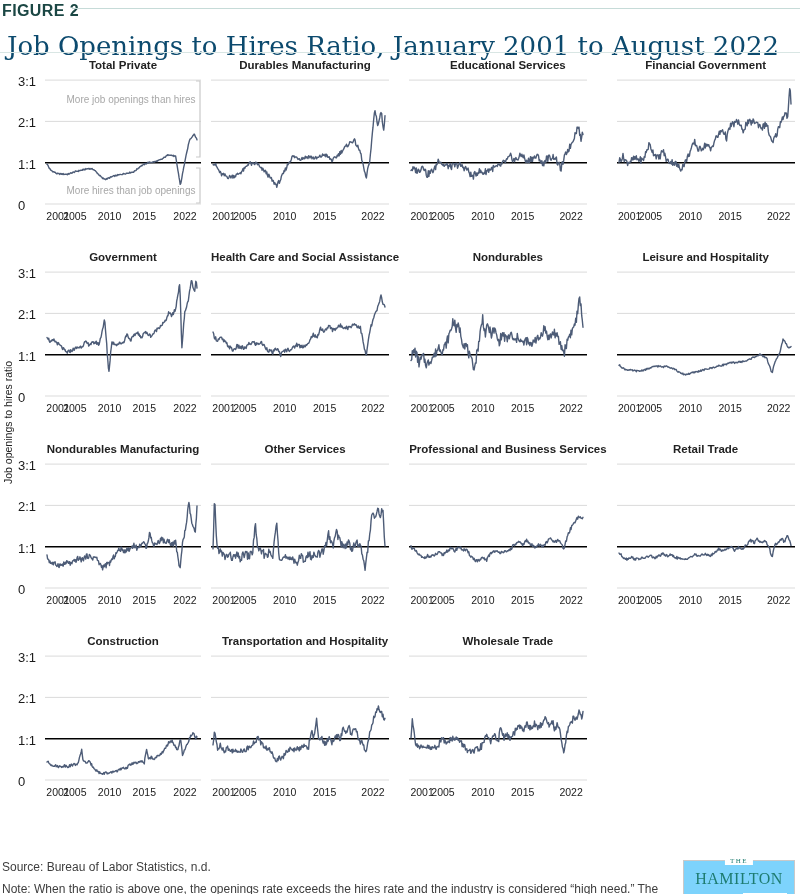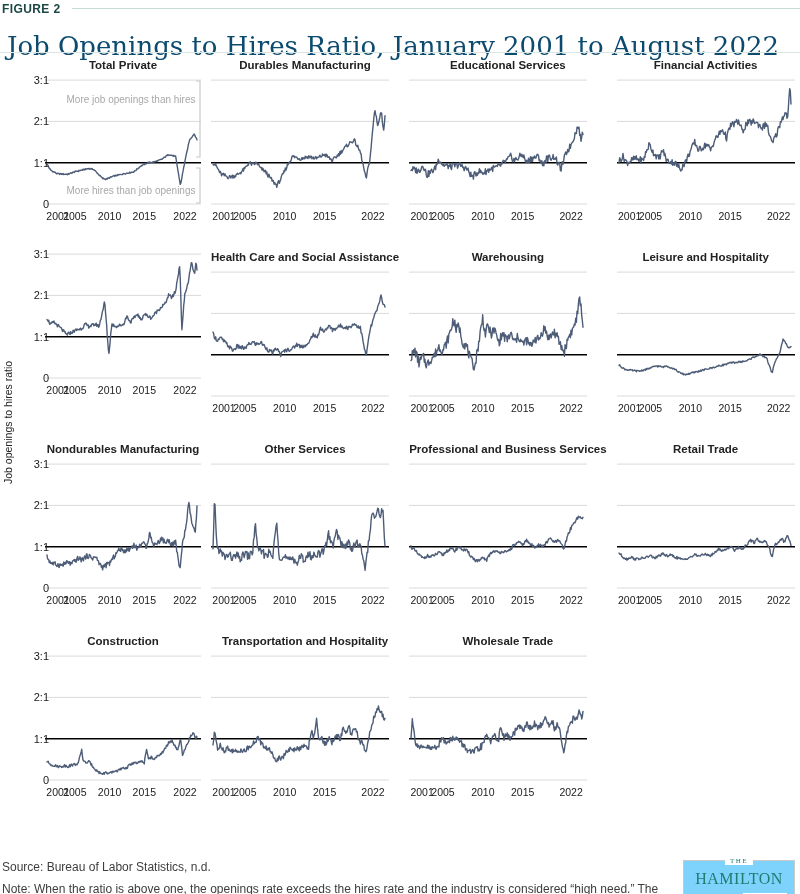--- a/index.html
+++ b/index.html
@@ -1,21 +1,21 @@
 <!DOCTYPE html>
 <html><head>
 <meta charset="utf-8">
 <style>
   html,body{margin:0;padding:0;background:#fff;}
   .page{position:relative;width:800px;height:894px;background:#fff;overflow:hidden;
         font-family:"Liberation Sans",sans-serif;color:#222;}
 
   
   .header{position:absolute;left:0;top:0;width:800px;}
-  .figure-label{position:absolute;left:2px;top:2px;font-size:12px;font-weight:bold;
+  .figure-label{position:absolute;left:2px;top:2px;font-size:16px;font-weight:bold;
                 letter-spacing:.4px;color:#1b4744;}
   .header-rule-top{position:absolute;left:72px;top:8px;right:0;height:1px;background:#c6dbd8;}
   .page-title{position:absolute;left:7px;top:14px;font-family:"DejaVu Serif","Liberation Serif",serif;
               font-size:26px;font-weight:normal;color:#0c4a6e;white-space:nowrap;}
   .header-rule-bottom{position:absolute;left:0;top:52px;width:800px;height:1px;background:#d9e6e4;}
 
   
   .y-axis-title{position:absolute;left:2px;top:300px;height:244px;writing-mode:vertical-rl;
                 transform:rotate(180deg);font-size:10.5px;color:#222;display:flex;
                 align-items:center;justify-content:center;}
@@ -23,21 +23,21 @@
   
   .charts-grid{position:absolute;left:18px;top:58px;width:774px;display:grid;
                grid-template-columns:repeat(4,1fr);column-gap:10px;row-gap:26px;}
   .chart-cell{position:relative;}
   .chart-title{font-size:11.5px;font-weight:bold;color:#222;text-align:center;
                height:18px;line-height:15px;white-space:nowrap;}
   .has-ylabels .chart-title{padding-left:27px;}
   .plotwrap{position:relative;}
   .has-ylabels .plotwrap{padding-left:27px;}
   .plotwrap svg{display:block;}
-  .ylabel{position:absolute;left:8px;width:23px;text-align:right;font-size:11px;color:#1a1a1a;}
+  .ylabel{position:absolute;left:0;width:23px;font-size:13px;color:#1a1a1a;}
   .xlabels{position:relative;height:14px;margin-top:2px;text-align:center;}
   .has-ylabels .xlabels{margin-left:27px;}
   .xlabel{position:absolute;top:0;font-size:10.5px;color:#1a1a1a;transform:translateX(-50%);white-space:nowrap;}
 
   
   .footer{position:absolute;left:0;top:814px;width:800px;height:80px;margin-top:40px;}
   .source-line{position:absolute;left:2px;top:6px;font-size:12px;color:#3d3d3d;}
   .note-line{position:absolute;left:2px;top:28px;width:670px;font-size:12px;line-height:15px;color:#3d3d3d;}
   .logo{position:absolute;right:5px;top:6px;width:112px;text-align:center;}
   .hamilton-box{position:relative;border:1px solid #c9c9c9;padding:9px 2px 8px;background:#7dd3fc;}
@@ -126,39 +126,40 @@
         </div>
         <div class="xlabels">
           <span class="xlabel" style="left: 13px;">2001</span>
           <span class="xlabel" style="left: 33.8769px;">2005</span>
           <span class="xlabel" style="left: 73.7231px;">2010</span>
           <span class="xlabel" style="left: 113.569px;">2015</span>
           <span class="xlabel" style="left: 162px;">2022</span>
         </div>
       </div>
       <div class="chart-cell">
-        <div class="chart-title">Financial Activities</div>
+        <div class="chart-title">Financial Government</div>
         <div class="plotwrap">
           <svg width="178" height="132" viewBox="0 0 178 132">
             <line x1="0" x2="178" y1="128.0" y2="128.0" stroke="#dbdbdb" stroke-width="1"></line>
             <line x1="0" x2="178" y1="45.4" y2="45.4" stroke="#dbdbdb" stroke-width="1"></line>
             <line x1="0" x2="178" y1="4.1" y2="4.1" stroke="#dbdbdb" stroke-width="1"></line>
             <line x1="0" x2="178" y1="86.7" y2="86.7" stroke="#000000" stroke-width="1.4"></line>
             <path d="M2.0 86.5 L2.7 81.8 L3.3 83.0 L4.0 85.6 L4.7 84.5 L5.3 82.7 L6.0 77.4 L6.6 82.0 L7.3 85.9 L8.0 83.6 L8.6 84.1 L9.3 84.1 L10.0 85.8 L10.6 89.5 L11.3 86.5 L12.0 86.7 L12.6 87.0 L13.3 85.2 L14.0 85.7 L14.6 81.7 L15.3 81.9 L15.9 84.1 L16.6 80.2 L17.3 83.4 L17.9 80.7 L18.6 83.1 L19.3 79.8 L19.9 83.7 L20.6 82.9 L21.3 83.0 L21.9 85.3 L22.6 84.4 L23.3 80.8 L23.9 87.4 L24.6 82.0 L25.2 83.5 L25.9 83.1 L26.6 84.5 L27.2 80.7 L27.9 81.3 L28.6 75.7 L29.2 76.4 L29.9 73.8 L30.6 73.9 L31.2 73.2 L31.9 66.6 L32.5 67.5 L33.2 68.7 L33.9 72.9 L34.5 74.6 L35.2 76.5 L35.9 73.9 L36.5 79.7 L37.2 78.7 L37.9 79.6 L38.5 78.4 L39.2 82.8 L39.9 79.1 L40.5 78.9 L41.2 78.9 L41.8 83.0 L42.5 78.8 L43.2 82.9 L43.8 77.9 L44.5 74.7 L45.2 75.4 L45.8 75.9 L46.5 73.6 L47.2 79.7 L47.8 77.2 L48.5 80.3 L49.2 85.3 L49.8 84.2 L50.5 83.1 L51.1 83.4 L51.8 86.8 L52.5 87.2 L53.1 87.5 L53.8 85.4 L54.5 88.0 L55.1 83.6 L55.8 89.4 L56.5 88.1 L57.1 86.5 L57.8 89.2 L58.4 85.4 L59.1 85.9 L59.8 90.3 L60.4 87.7 L61.1 91.2 L61.8 88.5 L62.4 91.8 L63.1 93.6 L63.8 95.1 L64.4 93.5 L65.1 93.7 L65.8 88.4 L66.4 89.1 L67.1 90.7 L67.7 86.7 L68.4 84.0 L69.1 83.8 L69.7 85.5 L70.4 80.2 L71.1 77.9 L71.7 80.5 L72.4 80.1 L73.1 75.4 L73.7 74.0 L74.4 71.7 L75.1 68.9 L75.7 67.2 L76.4 67.1 L77.0 68.1 L77.7 63.4 L78.4 69.7 L79.0 69.3 L79.7 69.7 L80.4 72.4 L81.0 75.1 L81.7 75.0 L82.4 71.0 L83.0 70.3 L83.7 72.1 L84.3 74.9 L85.0 74.0 L85.7 72.2 L86.3 73.7 L87.0 71.2 L87.7 67.1 L88.3 72.0 L89.0 67.9 L89.7 70.1 L90.3 68.4 L91.0 69.9 L91.7 68.7 L92.3 70.8 L93.0 71.7 L93.6 74.8 L94.3 71.4 L95.0 70.9 L95.6 69.9 L96.3 70.4 L97.0 66.7 L97.6 64.4 L98.3 63.2 L99.0 60.0 L99.6 59.8 L100.3 61.3 L101.0 61.2 L101.6 58.1 L102.3 55.2 L102.9 58.4 L103.6 54.6 L104.3 55.7 L104.9 54.6 L105.6 53.8 L106.3 56.9 L106.9 58.3 L107.6 58.0 L108.3 56.0 L108.9 63.1 L109.6 65.0 L110.2 58.7 L110.9 55.2 L111.6 52.9 L112.2 52.0 L112.9 53.4 L113.6 47.2 L114.2 50.5 L114.9 47.5 L115.6 45.7 L116.2 47.0 L116.9 50.7 L117.6 45.4 L118.2 46.3 L118.9 45.9 L119.5 43.4 L120.2 45.8 L120.9 48.2 L121.5 44.0 L122.2 47.7 L122.9 49.6 L123.5 49.6 L124.2 49.2 L124.9 53.2 L125.5 53.3 L126.2 56.8 L126.9 54.0 L127.5 53.6 L128.2 53.2 L128.8 46.4 L129.5 47.6 L130.2 49.8 L130.8 44.0 L131.5 47.6 L132.2 43.8 L132.8 43.3 L133.5 45.0 L134.2 49.0 L134.8 44.7 L135.5 47.0 L136.1 42.9 L136.8 44.4 L137.5 47.5 L138.1 47.1 L138.8 46.8 L139.5 46.1 L140.1 46.5 L140.8 46.7 L141.5 51.7 L142.1 49.0 L142.8 48.4 L143.5 50.7 L144.1 52.5 L144.8 52.1 L145.4 54.1 L146.1 48.2 L146.8 47.8 L147.4 52.3 L148.1 46.1 L148.8 50.5 L149.4 47.6 L150.1 50.1 L150.8 49.5 L151.4 55.9 L152.1 59.0 L152.8 59.9 L153.4 60.5 L154.1 62.7 L154.7 65.0 L155.4 65.3 L156.1 66.6 L156.7 62.5 L157.4 60.5 L158.1 60.6 L158.7 57.6 L159.4 61.0 L160.1 59.7 L160.7 53.4 L161.4 50.7 L162.0 50.6 L162.7 51.7 L163.4 45.6 L164.0 46.4 L164.7 44.2 L165.4 41.0 L166.0 43.5 L166.7 40.3 L167.4 39.9 L168.0 36.6 L168.7 37.5 L169.4 37.1 L170.0 42.3 L170.7 40.8 L171.3 32.9 L172.0 21.2 L172.7 12.6 L173.3 14.7 L174.0 28.0 " fill="none" stroke="#4d5c77" stroke-width="1.4" stroke-linejoin="round" stroke-linecap="round"></path>
           </svg>
         </div>
         <div class="xlabels">
           <span class="xlabel" style="left: 13px;">2001</span>
           <span class="xlabel" style="left: 33.8769px;">2005</span>
           <span class="xlabel" style="left: 73.7231px;">2010</span>
           <span class="xlabel" style="left: 113.569px;">2015</span>
           <span class="xlabel" style="left: 162px;">2022</span>
         </div>
       </div>
       <div class="chart-cell has-ylabels">
+        <div class="chart-title">Government</div>
         <div class="plotwrap">
           <svg width="156" height="132" viewBox="0 0 156 132">
             <line x1="0" x2="156" y1="128.0" y2="128.0" stroke="#dbdbdb" stroke-width="1"></line>
             <line x1="0" x2="156" y1="45.4" y2="45.4" stroke="#dbdbdb" stroke-width="1"></line>
             <line x1="0" x2="156" y1="4.1" y2="4.1" stroke="#dbdbdb" stroke-width="1"></line>
             <line x1="0" x2="156" y1="86.7" y2="86.7" stroke="#000000" stroke-width="1.4"></line>
             <path d="M2.0 69.6 L2.6 70.3 L3.2 71.5 L3.7 70.2 L4.3 73.2 L4.9 74.3 L5.5 73.7 L6.1 72.5 L6.6 73.1 L7.2 71.7 L7.8 71.7 L8.4 72.5 L8.9 70.9 L9.5 72.7 L10.1 73.9 L10.7 73.2 L11.3 74.2 L11.8 74.9 L12.4 76.9 L13.0 74.5 L13.6 74.9 L14.2 76.5 L14.7 76.5 L15.3 77.5 L15.9 77.5 L16.5 78.0 L17.1 80.3 L17.6 81.5 L18.2 79.6 L18.8 80.0 L19.4 81.8 L20.0 81.5 L20.5 83.3 L21.1 83.7 L21.7 84.1 L22.3 85.2 L22.8 83.1 L23.4 82.6 L24.0 82.1 L24.6 84.1 L25.2 84.5 L25.7 81.6 L26.3 82.7 L26.9 83.6 L27.5 82.8 L28.1 80.3 L28.6 80.4 L29.2 82.3 L29.8 80.7 L30.4 79.2 L31.0 79.1 L31.5 80.5 L32.1 79.0 L32.7 79.9 L33.3 79.8 L33.9 79.4 L34.4 79.8 L35.0 78.6 L35.6 78.2 L36.2 80.1 L36.7 79.3 L37.3 78.7 L37.9 78.7 L38.5 77.4 L39.1 75.1 L39.6 73.8 L40.2 73.7 L40.8 73.0 L41.4 73.5 L42.0 75.4 L42.5 75.3 L43.1 74.7 L43.7 78.0 L44.3 77.3 L44.9 76.4 L45.4 75.8 L46.0 76.6 L46.6 74.1 L47.2 74.3 L47.8 73.6 L48.3 73.9 L48.9 75.7 L49.5 75.5 L50.1 74.1 L50.6 75.2 L51.2 73.2 L51.8 76.4 L52.4 75.4 L53.0 74.5 L53.5 77.2 L54.1 76.7 L54.7 73.9 L55.3 70.4 L55.9 69.6 L56.4 67.3 L57.0 63.6 L57.6 60.9 L58.2 59.3 L58.8 55.1 L59.3 51.9 L59.9 54.1 L60.5 62.1 L61.1 69.3 L61.7 75.6 L62.2 85.4 L62.8 92.0 L63.4 100.1 L64.0 103.3 L64.5 98.5 L65.1 92.4 L65.7 83.8 L66.3 79.5 L66.9 74.0 L67.4 74.2 L68.0 76.1 L68.6 74.1 L69.2 76.6 L69.8 76.3 L70.3 76.4 L70.9 76.8 L71.5 77.7 L72.1 76.1 L72.7 76.7 L73.2 75.9 L73.8 76.2 L74.4 74.2 L75.0 74.5 L75.6 75.6 L76.1 75.8 L76.7 75.5 L77.3 74.5 L77.9 75.0 L78.4 74.0 L79.0 74.5 L79.6 72.6 L80.2 69.8 L80.8 67.9 L81.3 68.4 L81.9 66.0 L82.5 66.3 L83.1 68.9 L83.7 70.3 L84.2 70.5 L84.8 70.8 L85.4 72.9 L86.0 73.1 L86.6 69.6 L87.1 68.8 L87.7 68.3 L88.3 68.6 L88.9 66.5 L89.5 65.9 L90.0 67.5 L90.6 66.0 L91.2 65.0 L91.8 65.1 L92.3 65.5 L92.9 64.0 L93.5 67.1 L94.1 65.9 L94.7 68.4 L95.2 67.6 L95.8 69.8 L96.4 69.0 L97.0 69.7 L97.6 68.4 L98.1 65.9 L98.7 65.4 L99.3 64.4 L99.9 64.4 L100.5 63.6 L101.0 65.6 L101.6 64.2 L102.2 65.0 L102.8 66.6 L103.4 67.5 L103.9 67.2 L104.5 66.0 L105.1 66.4 L105.7 69.3 L106.2 68.5 L106.8 67.9 L107.4 66.9 L108.0 65.7 L108.6 65.9 L109.1 65.0 L109.7 62.8 L110.3 62.0 L110.9 62.3 L111.5 63.6 L112.0 60.1 L112.6 60.8 L113.2 59.8 L113.8 60.0 L114.4 60.5 L114.9 59.7 L115.5 57.4 L116.1 57.9 L116.7 57.5 L117.3 57.1 L117.8 54.5 L118.4 54.9 L119.0 54.2 L119.6 53.8 L120.1 52.1 L120.7 52.8 L121.3 52.1 L121.9 49.4 L122.5 47.8 L123.0 47.7 L123.6 43.8 L124.2 45.0 L124.8 45.5 L125.4 45.0 L125.9 46.3 L126.5 48.5 L127.1 47.2 L127.7 44.8 L128.3 46.5 L128.8 44.8 L129.4 41.7 L130.0 43.3 L130.6 41.0 L131.2 38.3 L131.7 33.1 L132.3 30.2 L132.9 26.8 L133.5 24.1 L134.0 18.7 L134.6 16.7 L135.2 27.6 L135.8 46.0 L136.4 67.0 L136.9 79.8 L137.5 72.4 L138.1 64.8 L138.7 55.6 L139.3 50.5 L139.8 43.6 L140.4 42.7 L141.0 40.8 L141.6 39.0 L142.2 35.5 L142.7 33.8 L143.3 33.0 L143.9 28.2 L144.5 23.3 L145.1 20.7 L145.6 17.5 L146.2 13.0 L146.8 12.7 L147.4 15.7 L147.9 19.3 L148.5 20.8 L149.1 22.1 L149.7 23.3 L150.3 18.2 L150.8 13.3 L151.4 14.4 L152.0 20.1 " fill="none" stroke="#4d5c77" stroke-width="1.4" stroke-linejoin="round" stroke-linecap="round"></path>
           </svg>
           <span class="ylabel" style="top: -1.9px;">3:1</span>
           <span class="ylabel" style="top: 39.4px;">2:1</span>
@@ -186,21 +187,21 @@
         </div>
         <div class="xlabels">
           <span class="xlabel" style="left: 13px;">2001</span>
           <span class="xlabel" style="left: 33.8769px;">2005</span>
           <span class="xlabel" style="left: 73.7231px;">2010</span>
           <span class="xlabel" style="left: 113.569px;">2015</span>
           <span class="xlabel" style="left: 162px;">2022</span>
         </div>
       </div>
       <div class="chart-cell">
-        <div class="chart-title">Warehousing</div>
+        <div class="chart-title">Nondurables</div>
         <div class="plotwrap">
           <svg width="178" height="132" viewBox="0 0 178 132">
             <line x1="0" x2="178" y1="128.0" y2="128.0" stroke="#dbdbdb" stroke-width="1"></line>
             <line x1="0" x2="178" y1="45.4" y2="45.4" stroke="#dbdbdb" stroke-width="1"></line>
             <line x1="0" x2="178" y1="4.1" y2="4.1" stroke="#dbdbdb" stroke-width="1"></line>
             <line x1="0" x2="178" y1="86.7" y2="86.7" stroke="#000000" stroke-width="1.4"></line>
             <path d="M2.0 92.5 L2.7 91.6 L3.3 82.7 L4.0 85.3 L4.7 81.8 L5.3 84.8 L6.0 80.1 L6.6 89.0 L7.3 83.3 L8.0 84.5 L8.6 94.3 L9.3 88.8 L10.0 98.9 L10.6 93.6 L11.3 88.9 L12.0 91.2 L12.6 88.9 L13.3 86.5 L14.0 86.6 L14.6 85.4 L15.3 94.3 L15.9 91.2 L16.6 97.6 L17.3 99.9 L17.9 95.8 L18.6 93.4 L19.3 92.0 L19.9 97.1 L20.6 94.7 L21.3 94.1 L21.9 95.5 L22.6 92.7 L23.3 89.3 L23.9 89.5 L24.6 88.1 L25.2 85.1 L25.9 88.9 L26.6 81.0 L27.2 88.0 L27.9 82.8 L28.6 82.4 L29.2 79.8 L29.9 76.8 L30.6 83.1 L31.2 81.9 L31.9 84.0 L32.5 85.9 L33.2 86.7 L33.9 81.8 L34.5 82.1 L35.2 76.8 L35.9 75.6 L36.5 74.2 L37.2 80.1 L37.9 71.4 L38.5 67.9 L39.2 74.9 L39.9 65.7 L40.5 64.5 L41.2 62.2 L41.8 62.6 L42.5 61.0 L43.2 58.5 L43.8 50.8 L44.5 57.0 L45.2 57.7 L45.8 52.1 L46.5 59.9 L47.2 64.3 L47.8 56.5 L48.5 58.8 L49.2 54.9 L49.8 57.6 L50.5 64.3 L51.1 59.9 L51.8 68.3 L52.5 71.3 L53.1 76.1 L53.8 77.9 L54.5 79.9 L55.1 75.7 L55.8 81.0 L56.5 75.7 L57.1 75.5 L57.8 78.6 L58.4 76.6 L59.1 85.2 L59.8 89.9 L60.4 83.3 L61.1 86.4 L61.8 88.3 L62.4 89.1 L63.1 90.7 L63.8 96.9 L64.4 101.6 L65.1 101.9 L65.8 97.9 L66.4 95.0 L67.1 95.1 L67.7 82.6 L68.4 81.2 L69.1 83.1 L69.7 73.4 L70.4 73.3 L71.1 63.7 L71.7 59.7 L72.4 56.9 L73.1 55.7 L73.7 46.7 L74.4 58.9 L75.1 62.5 L75.7 61.0 L76.4 69.0 L77.0 63.1 L77.7 57.0 L78.4 55.8 L79.0 57.2 L79.7 60.7 L80.4 64.5 L81.0 59.0 L81.7 64.2 L82.4 70.0 L83.0 67.3 L83.7 60.4 L84.3 59.9 L85.0 65.1 L85.7 60.0 L86.3 61.0 L87.0 64.7 L87.7 66.9 L88.3 70.7 L89.0 72.7 L89.7 71.3 L90.3 77.9 L91.0 75.5 L91.7 65.5 L92.3 71.8 L93.0 66.9 L93.6 64.6 L94.3 68.1 L95.0 64.7 L95.6 73.2 L96.3 66.8 L97.0 68.1 L97.6 68.2 L98.3 73.7 L99.0 68.3 L99.6 66.9 L100.3 70.8 L101.0 67.6 L101.6 64.9 L102.3 64.2 L102.9 66.8 L103.6 70.9 L104.3 71.7 L104.9 70.5 L105.6 71.9 L106.3 71.6 L106.9 70.7 L107.6 74.4 L108.3 65.4 L108.9 69.6 L109.6 71.8 L110.2 73.1 L110.9 73.8 L111.6 71.1 L112.2 73.3 L112.9 72.8 L113.6 74.0 L114.2 73.3 L114.9 77.0 L115.6 72.5 L116.2 71.1 L116.9 69.7 L117.6 76.8 L118.2 69.5 L118.9 71.1 L119.5 75.9 L120.2 74.5 L120.9 77.5 L121.5 74.5 L122.2 74.6 L122.9 78.4 L123.5 76.1 L124.2 71.9 L124.9 73.9 L125.5 74.1 L126.2 69.4 L126.9 75.0 L127.5 71.7 L128.2 68.4 L128.8 67.3 L129.5 72.0 L130.2 69.9 L130.8 70.9 L131.5 69.3 L132.2 64.7 L132.8 66.9 L133.5 68.2 L134.2 64.8 L134.8 57.8 L135.5 62.5 L136.1 58.8 L136.8 65.1 L137.5 63.1 L138.1 67.6 L138.8 71.7 L139.5 67.3 L140.1 71.5 L140.8 67.2 L141.5 65.9 L142.1 70.0 L142.8 67.1 L143.5 63.9 L144.1 66.5 L144.8 67.0 L145.4 61.2 L146.1 69.8 L146.8 65.1 L147.4 68.0 L148.1 64.8 L148.8 68.7 L149.4 68.4 L150.1 76.4 L150.8 75.4 L151.4 73.7 L152.1 81.3 L152.8 77.7 L153.4 82.6 L154.1 82.0 L154.7 83.8 L155.4 88.2 L156.1 76.6 L156.7 80.6 L157.4 80.5 L158.1 71.3 L158.7 72.3 L159.4 69.0 L160.1 68.4 L160.7 66.3 L161.4 69.7 L162.0 62.1 L162.7 66.9 L163.4 60.5 L164.0 59.6 L164.7 58.9 L165.4 56.0 L166.0 57.2 L166.7 50.3 L167.4 54.3 L168.0 43.3 L168.7 45.7 L169.4 36.1 L170.0 30.5 L170.7 29.0 L171.3 37.6 L172.0 35.9 L172.7 47.7 L173.3 52.2 L174.0 59.3 " fill="none" stroke="#4d5c77" stroke-width="1.4" stroke-linejoin="round" stroke-linecap="round"></path>
           </svg>
         </div>
         <div class="xlabels">

